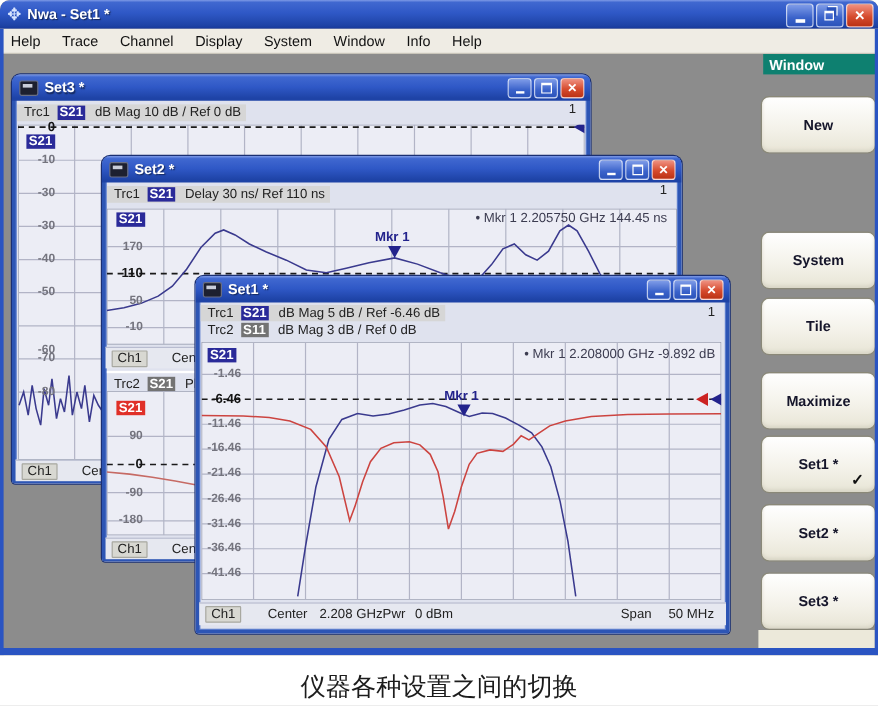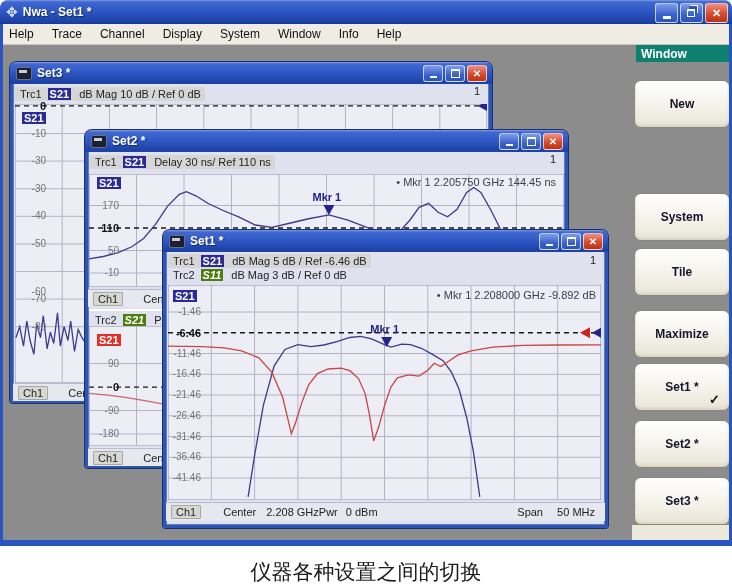--- a/index.html
+++ b/index.html
@@ -36,28 +36,28 @@
     background:linear-gradient(180deg,#7f9ce8,#3a62ca 60%,#2b53ba);display:flex;align-items:center;justify-content:center;
     color:#fff;font-size:10px;font-weight:bold;cursor:pointer;}
   .tb-s.cls{background:linear-gradient(180deg,#ef9080,#d64b2e 55%,#bb3214);}
   .g-min-s{display:inline-block;width:7px;height:2px;background:#fff;margin-top:7px;}
   .g-max-s{display:inline-block;width:7px;height:6px;border:1px solid #fff;border-top:2px solid #fff;}
   
   .trow{position:absolute;font-size:11px;color:#222;display:flex;align-items:center;white-space:nowrap;overflow:hidden;}
   .trow .hl{background:#d6d6d6;display:flex;padding:1px 4px 1px 0;}
   .trcname{margin:0 6px;}
   .badge{font-weight:bold;color:#fff;background:#2a2a99;padding:0 2px;font-size:11px;}
-  .badge.red{background:#4d7c0f;font-style:italic;}
+  .badge.red{background:#737373;}
   .tdesc{margin-left:8px;}
   .chnum{position:absolute;right:8px;top:0;font-size:11px;color:#222;}
   
   .pbadge{position:absolute;font-weight:bold;color:#fff;background:#2a2a99;padding:0 2px;font-size:11px;z-index:3;}
   .pbadge.red{background:#e03028;}
   .mkreadout{position:absolute;font-size:11px;color:#3c3c50;z-index:3;white-space:nowrap;}
-  .tick{position:absolute;font-size:10px;color:#74747e;text-align:right;z-index:3;}
+  .tick{position:absolute;font-size:10px;color:#74747e;text-align:right;z-index:3;font-weight:bold;}
   .tick.ref{font-weight:bold;color:#141414;font-size:11px;}
   
   .chbar{position:absolute;background:#e6e8f0;border-top:1px solid #b8bcd0;font-size:11px;color:#222;display:flex;align-items:center;white-space:nowrap;overflow:hidden;}
   .chchip{background:#d8d8d2;border:1px solid #a8a8a0;padding:0 4px;margin:0 6px 0 5px;border-radius:1px;}
   
   .panel-head{position:absolute;left:636px;top:45px;width:91px;height:17px;background:#0e8070;color:#fff;font-weight:bold;font-size:12px;display:flex;align-items:center;padding-left:5px;}
   .pbtn{position:absolute;left:634px;width:94px;height:46px;border:1px solid #8a8878;border-radius:7px;
     background:linear-gradient(180deg,#ffffff,#f3f1e8 60%,#e8e5d6);display:flex;align-items:center;justify-content:center;
     font-size:12px;font-weight:bold;color:#15152a;cursor:pointer;box-shadow:inset 0 -2px 3px #d8d5c6;}
   .pbtn .check{position:absolute;right:9px;bottom:3px;font-size:13px;color:#111;}

